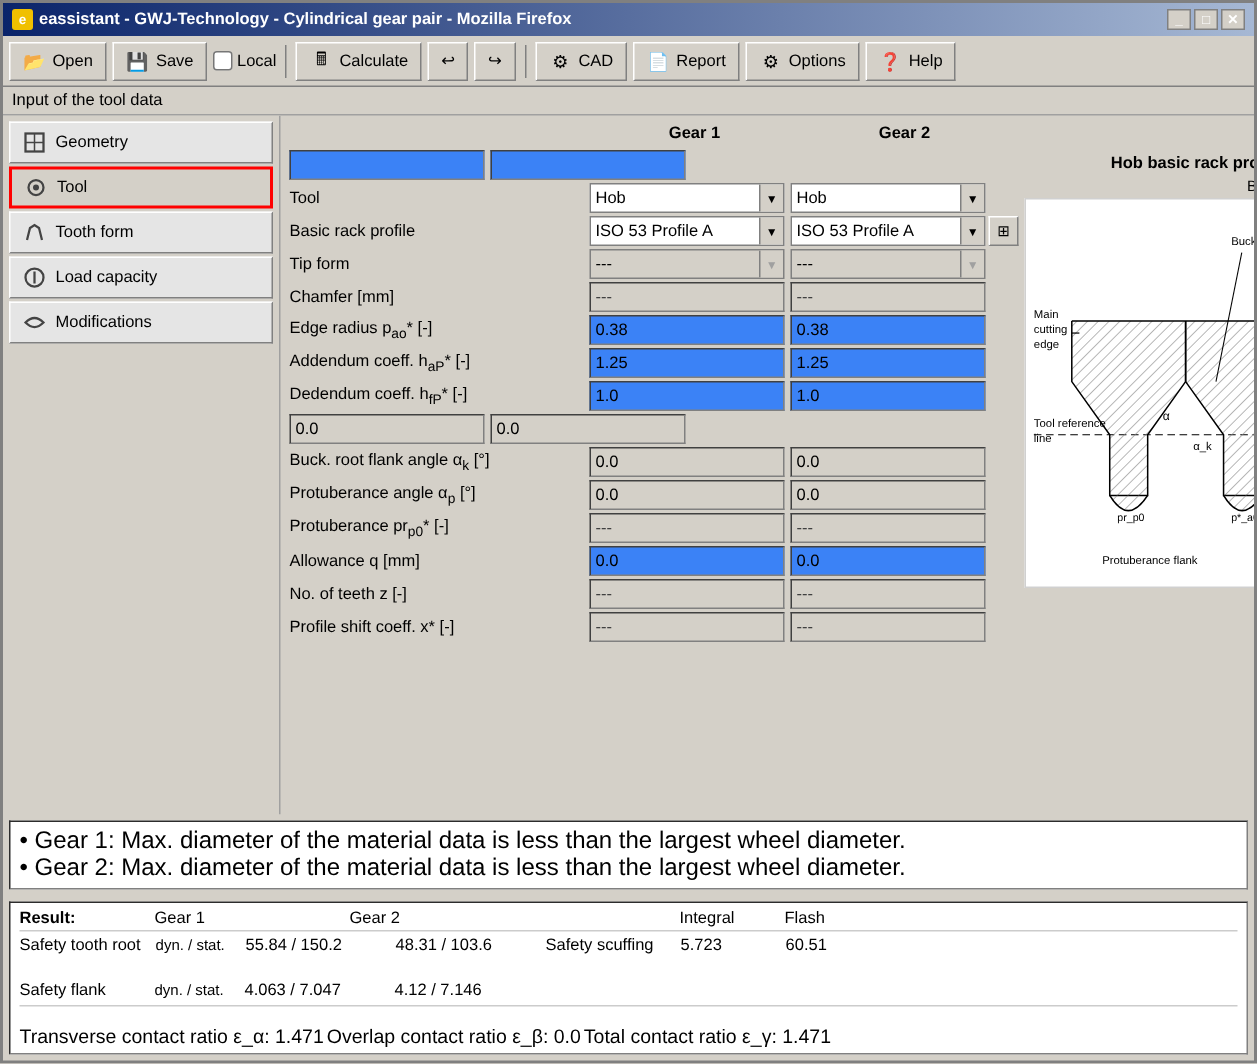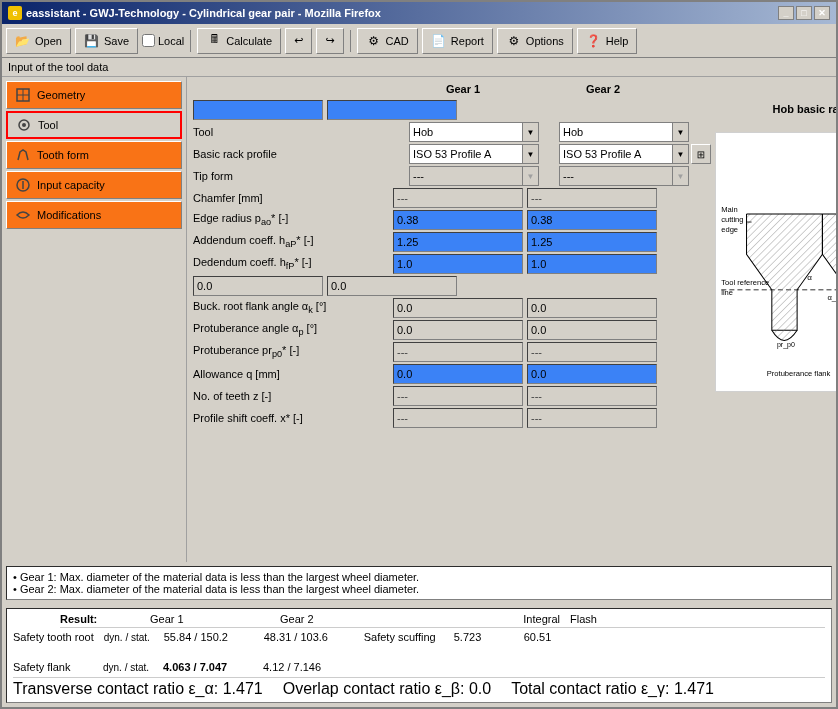--- a/index.html
+++ b/index.html
@@ -117,21 +117,21 @@
     .sidebar {
       width: 185px;
       background: #d4d0c8;
       border-right: 1px solid #a0a0a0;
       display: flex;
       flex-direction: column;
       padding: 4px;
       gap: 2px;
     }
     .sidebar-btn {
-      background: #f97316;
+      background: #e5e5e5;
       border: 1px solid #808080;
       border-top-color: #fff;
       border-left-color: #fff;
       padding: 4px 8px;
       cursor: pointer;
       display: flex;
       align-items: center;
       gap: 6px;
       font-size: 11px;
       height: 28px;
@@ -183,21 +183,20 @@
     }
     .select-field {
       width: 130px;
       height: 20px;
       border: 1px solid #808080;
       background: white;
       font-size: 11px;
       display: flex;
       align-items: center;
       position: relative;
-      margin-left: 16px;
     }
     .select-text {
       flex: 1;
       padding: 1px 3px;
       font-size: 11px;
     }
     .select-arrow {
       width: 16px;
       height: 18px;
       background: #d4d0c8;
@@ -241,21 +240,21 @@
       border: 1px inset #808080;
       margin: 4px;
       padding: 4px 6px;
       font-size: 11px;
     }
     .messages-area {
       background: white;
       border: 1px inset #808080;
       margin: 4px;
       padding: 4px 6px;
-      font-size: 11px;
+      font-size: 16px;
     }
     
     .gear-diagram svg {
       width: 230px;
       height: 260px;
     }
   </style>
 </head>
 <body>
 
@@ -350,21 +349,21 @@
         </div>
         <span>Tooth form</span>
       </button>
       <button class="sidebar-btn">
         <div class="sidebar-icon">
           <svg width="16" height="16" viewBox="0 0 16 16">
               <circle cx="8" cy="8" r="6" fill="none" stroke="#444" stroke-width="1.5"></circle>
               <line x1="8" y1="4" x2="8" y2="12" stroke="#444" stroke-width="1.5"></line>
             </svg>
         </div>
-        <span>Input capacity</span>
+        <span>Load capacity</span>
       </button>
       <button class="sidebar-btn">
         <div class="sidebar-icon">
           <svg width="16" height="16" viewBox="0 0 16 16">
               <path d="M2 8 Q8 2 14 8 Q8 14 2 8Z" fill="none" stroke="#444" stroke-width="1.5"></path>
             </svg>
         </div>
         <span>Modifications</span>
       </button>
     </div>
@@ -584,43 +583,43 @@
       </div>
     </div>
   </div>
 
   <div class="messages-area">
     <div>• Gear 1: Max. diameter of the material data is less than the largest wheel diameter.</div>
     <div>• Gear 2: Max. diameter of the material data is less than the largest wheel diameter.</div>
   </div>
 
   <div class="results-area">
-    <div style="display:flex; gap:10px; margin-bottom:3px; align-items:baseline; border-bottom:1px solid #ccc; padding-bottom:2px;margin-left:47px;">
+    <div style="display:flex; gap:10px; margin-bottom:3px; align-items:baseline; border-bottom:1px solid #ccc; padding-bottom:2px;">
       <span style="font-weight:bold; min-width:80px;">Result:</span>
       <span style="min-width:120px;">Gear 1</span>
       <span style="min-width:120px;">Gear 2</span>
       <span style="min-width:80px;"></span>
-      <span style="min-width:60px;text-align:right;">Integral</span>
+      <span style="min-width:60px;">Integral</span>
       <span style="min-width:60px;">Flash</span>
     </div>
     <div style="display:flex; gap:10px; margin-bottom:6px; align-items:baseline;">
       <span style="min-width:80px;">Safety tooth root</span>
       <span style="min-width:50px; font-size:10px;">dyn. / stat.</span>
       <span style="min-width:90px;">55.84  / 150.2</span>
       <span style="min-width:90px;">48.31  / 103.6</span>
       <span style="min-width:80px;">Safety scuffing</span>
       <span style="min-width:60px;">5.723</span>
       <span style="min-width:60px;">60.51</span>
     </div>
     <div style="display:flex; gap:10px; margin-bottom:2px; align-items:baseline;">
       <span style="min-width:80px;">Safety flank</span>
       <span style="min-width:50px; font-size:10px;">dyn. / stat.</span>
-      <span style="min-width:90px;font-weight:bold;">4.063  / 7.047</span>
+      <span style="min-width:90px;">4.063  / 7.047</span>
       <span style="min-width:90px;margin-top:12px;">4.12    / 7.146</span>
     </div>
-    <div style="display:flex; gap:20px; margin-top:4px; border-top:1px solid #ccc; padding-top:2px; font-size:16px;">
+    <div style="display:flex; gap:2px; margin-top:4px; border-top:1px solid #ccc; padding-top:12px; font-size:13px;">
       <span>Transverse contact ratio ε_α:  1.471</span>
       <span>Overlap contact ratio ε_β:  0.0</span>
       <span>Total contact ratio ε_γ:  1.471</span>
     </div>
   </div>
 
 </div>
 
 </body></html>

